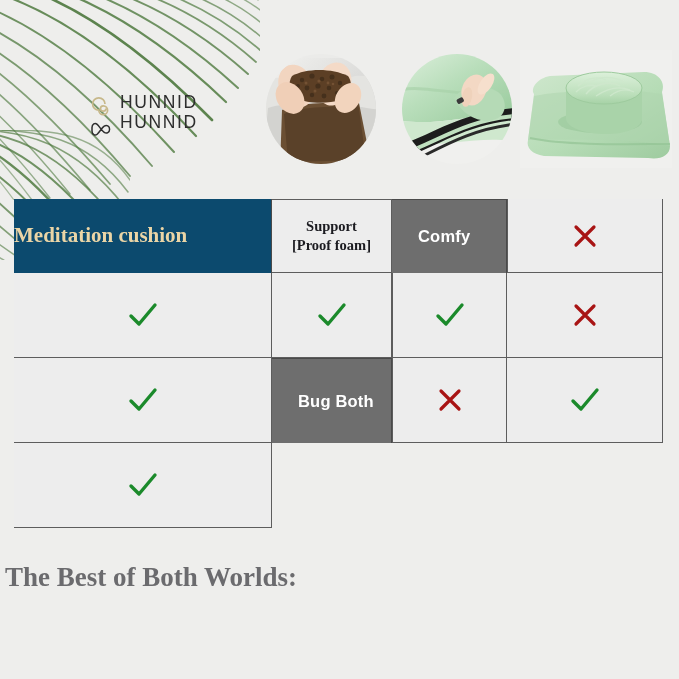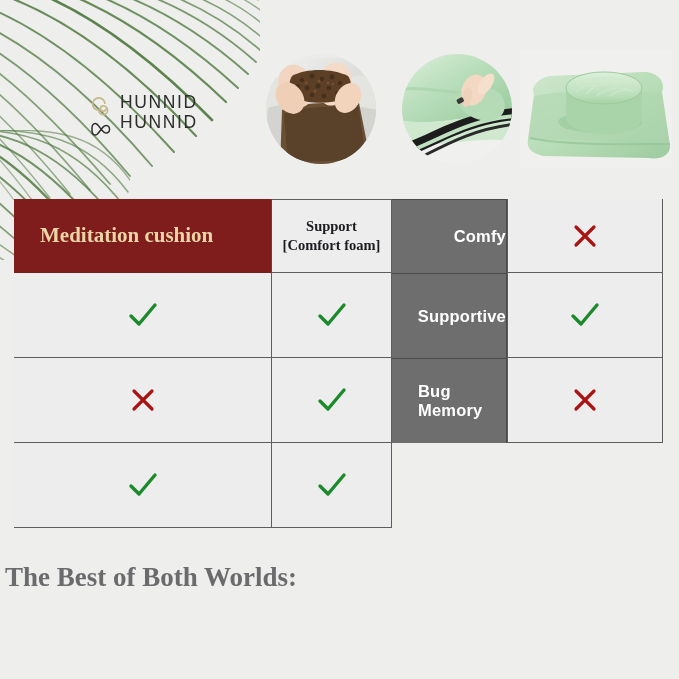--- a/index.html
+++ b/index.html
@@ -36,44 +36,43 @@
   .table{
     position:absolute;left:14px;top:199px;width:649px;height:329px;
     display:grid;
     grid-template-columns:258px 120px 115px 156px;
     grid-template-rows:74px 85px 85px 85px;
     background:#eeeeec;
   }
   .cell{position:relative;display:flex;align-items:center;justify-content:center;box-sizing:border-box;}
 
   .hd-label{
-    background:#7f1d1d;
+    background:#0c4a6e;
     justify-content:flex-start;
-    padding-left:26px;
     border-right:1px solid #4a4a4a;
   }
   .hd-label .t{
     font-family:"Liberation Serif", serif;
     font-weight:bold;font-size:21px;line-height:1.22;
     color:#ebd5a6;
     text-align:left;
   }
   .hd{
     background:#ededed;
     border:1px solid #5d5d5d;
     border-left:none;
     font-family:"Liberation Serif", serif;
     font-weight:bold;font-size:14.5px;line-height:1.28;
     color:#1b1b20;text-align:center;
   }
   .hd:first-of-type{border-left:1px solid #5d5d5d;}
 
   .rowlabel{
     background:#6e6e6e;
-    justify-content:flex-end;
+    justify-content:flex-start;
     padding-left:26px;
     border-top:1px solid #4a4a4a;
     border-right:1px solid #4a4a4a;
   }
   .rowlabel .t{
     font-family:"Liberation Sans", sans-serif;
     font-weight:bold;font-size:16.5px;color:#ffffff;letter-spacing:.2px;
   }
   .mark{
     background:#ededed;
@@ -264,21 +263,21 @@
     <div class="cell hd-label">
       <div class="t">
         <div>Meditation cushion</div>
       </div>
     </div>
 
 
     <div class="cell hd">
       <div>
         <div>Support</div>
-        <div>[Comfort foam]</div>
+        <div>[Proof foam]</div>
       </div>
     </div>
 
 
     <div class="cell rowlabel">
       <div class="t">Comfy</div>
     </div>
     <div class="cell mark firstcol">
         <svg class="ico" viewBox="0 0 34 34">
           <path d="M8 8 L26 26 M26 8 L8 26" fill="none" stroke="#a81414" stroke-width="3.2" stroke-linecap="round"></path>
@@ -288,41 +287,38 @@
         <svg class="ico" viewBox="0 0 34 34">
           <path d="M5 18 L13 26 L29 7" fill="none" stroke="#1b8a2b" stroke-width="3.4" stroke-linecap="round" stroke-linejoin="round"></path>
         </svg>
       </div>
     <div class="cell mark">
         <svg class="ico" viewBox="0 0 34 34">
           <path d="M5 18 L13 26 L29 7" fill="none" stroke="#1b8a2b" stroke-width="3.4" stroke-linecap="round" stroke-linejoin="round"></path>
         </svg>
       </div>
 
+    <div class="cell mark firstcol">
+        <svg class="ico" viewBox="0 0 34 34">
+          <path d="M5 18 L13 26 L29 7" fill="none" stroke="#1b8a2b" stroke-width="3.4" stroke-linecap="round" stroke-linejoin="round"></path>
+        </svg>
+      </div>
+    <div class="cell mark">
+        <svg class="ico" viewBox="0 0 34 34">
+          <path d="M8 8 L26 26 M26 8 L8 26" fill="none" stroke="#a81414" stroke-width="3.2" stroke-linecap="round"></path>
+        </svg>
+      </div>
+    <div class="cell mark">
+        <svg class="ico" viewBox="0 0 34 34">
+          <path d="M5 18 L13 26 L29 7" fill="none" stroke="#1b8a2b" stroke-width="3.4" stroke-linecap="round" stroke-linejoin="round"></path>
+        </svg>
+      </div>
+
     <div class="cell rowlabel">
-      <div class="t">Supportive</div>
-    </div>
-    <div class="cell mark firstcol">
-        <svg class="ico" viewBox="0 0 34 34">
-          <path d="M5 18 L13 26 L29 7" fill="none" stroke="#1b8a2b" stroke-width="3.4" stroke-linecap="round" stroke-linejoin="round"></path>
-        </svg>
-      </div>
-    <div class="cell mark">
-        <svg class="ico" viewBox="0 0 34 34">
-          <path d="M8 8 L26 26 M26 8 L8 26" fill="none" stroke="#a81414" stroke-width="3.2" stroke-linecap="round"></path>
-        </svg>
-      </div>
-    <div class="cell mark">
-        <svg class="ico" viewBox="0 0 34 34">
-          <path d="M5 18 L13 26 L29 7" fill="none" stroke="#1b8a2b" stroke-width="3.4" stroke-linecap="round" stroke-linejoin="round"></path>
-        </svg>
-      </div>
-
-    <div class="cell rowlabel">
-      <div class="t">Bug Memory</div>
+      <div class="t">Bug Both</div>
     </div>
     <div class="cell mark firstcol">
         <svg class="ico" viewBox="0 0 34 34">
           <path d="M8 8 L26 26 M26 8 L8 26" fill="none" stroke="#a81414" stroke-width="3.2" stroke-linecap="round"></path>
         </svg>
       </div>
     <div class="cell mark">
         <svg class="ico" viewBox="0 0 34 34">
           <path d="M5 18 L13 26 L29 7" fill="none" stroke="#1b8a2b" stroke-width="3.4" stroke-linecap="round" stroke-linejoin="round"></path>
         </svg>

